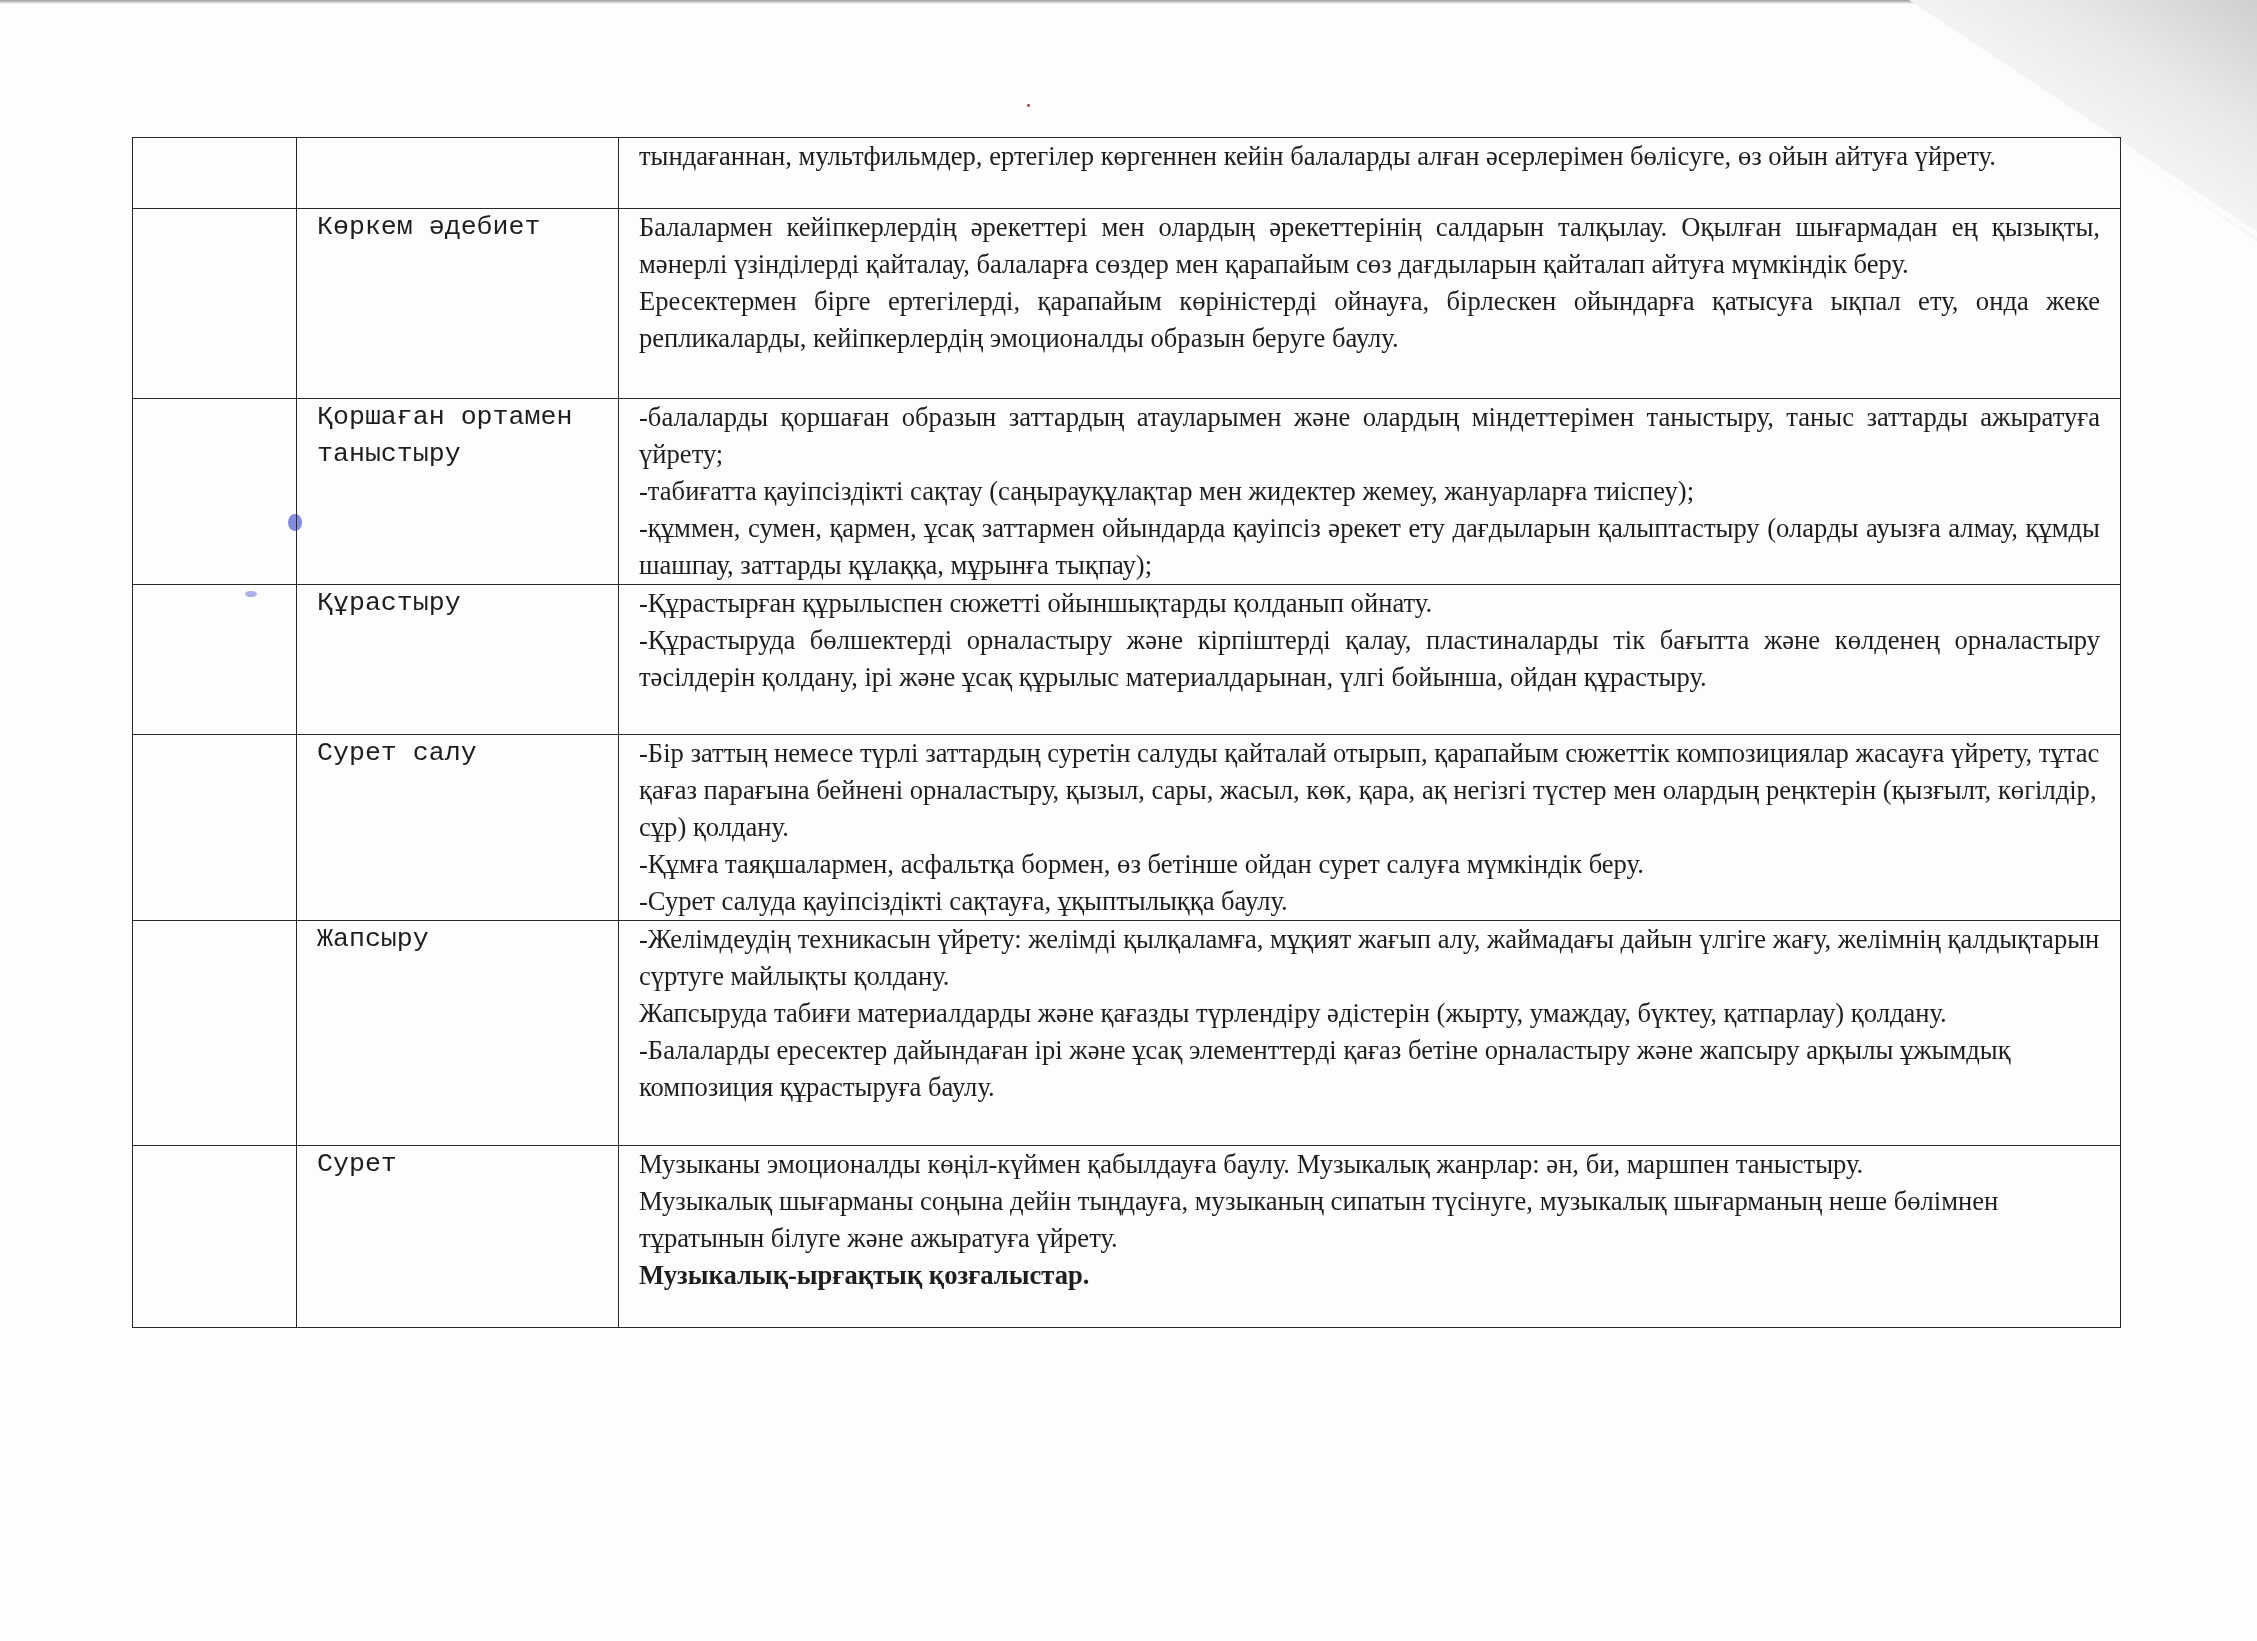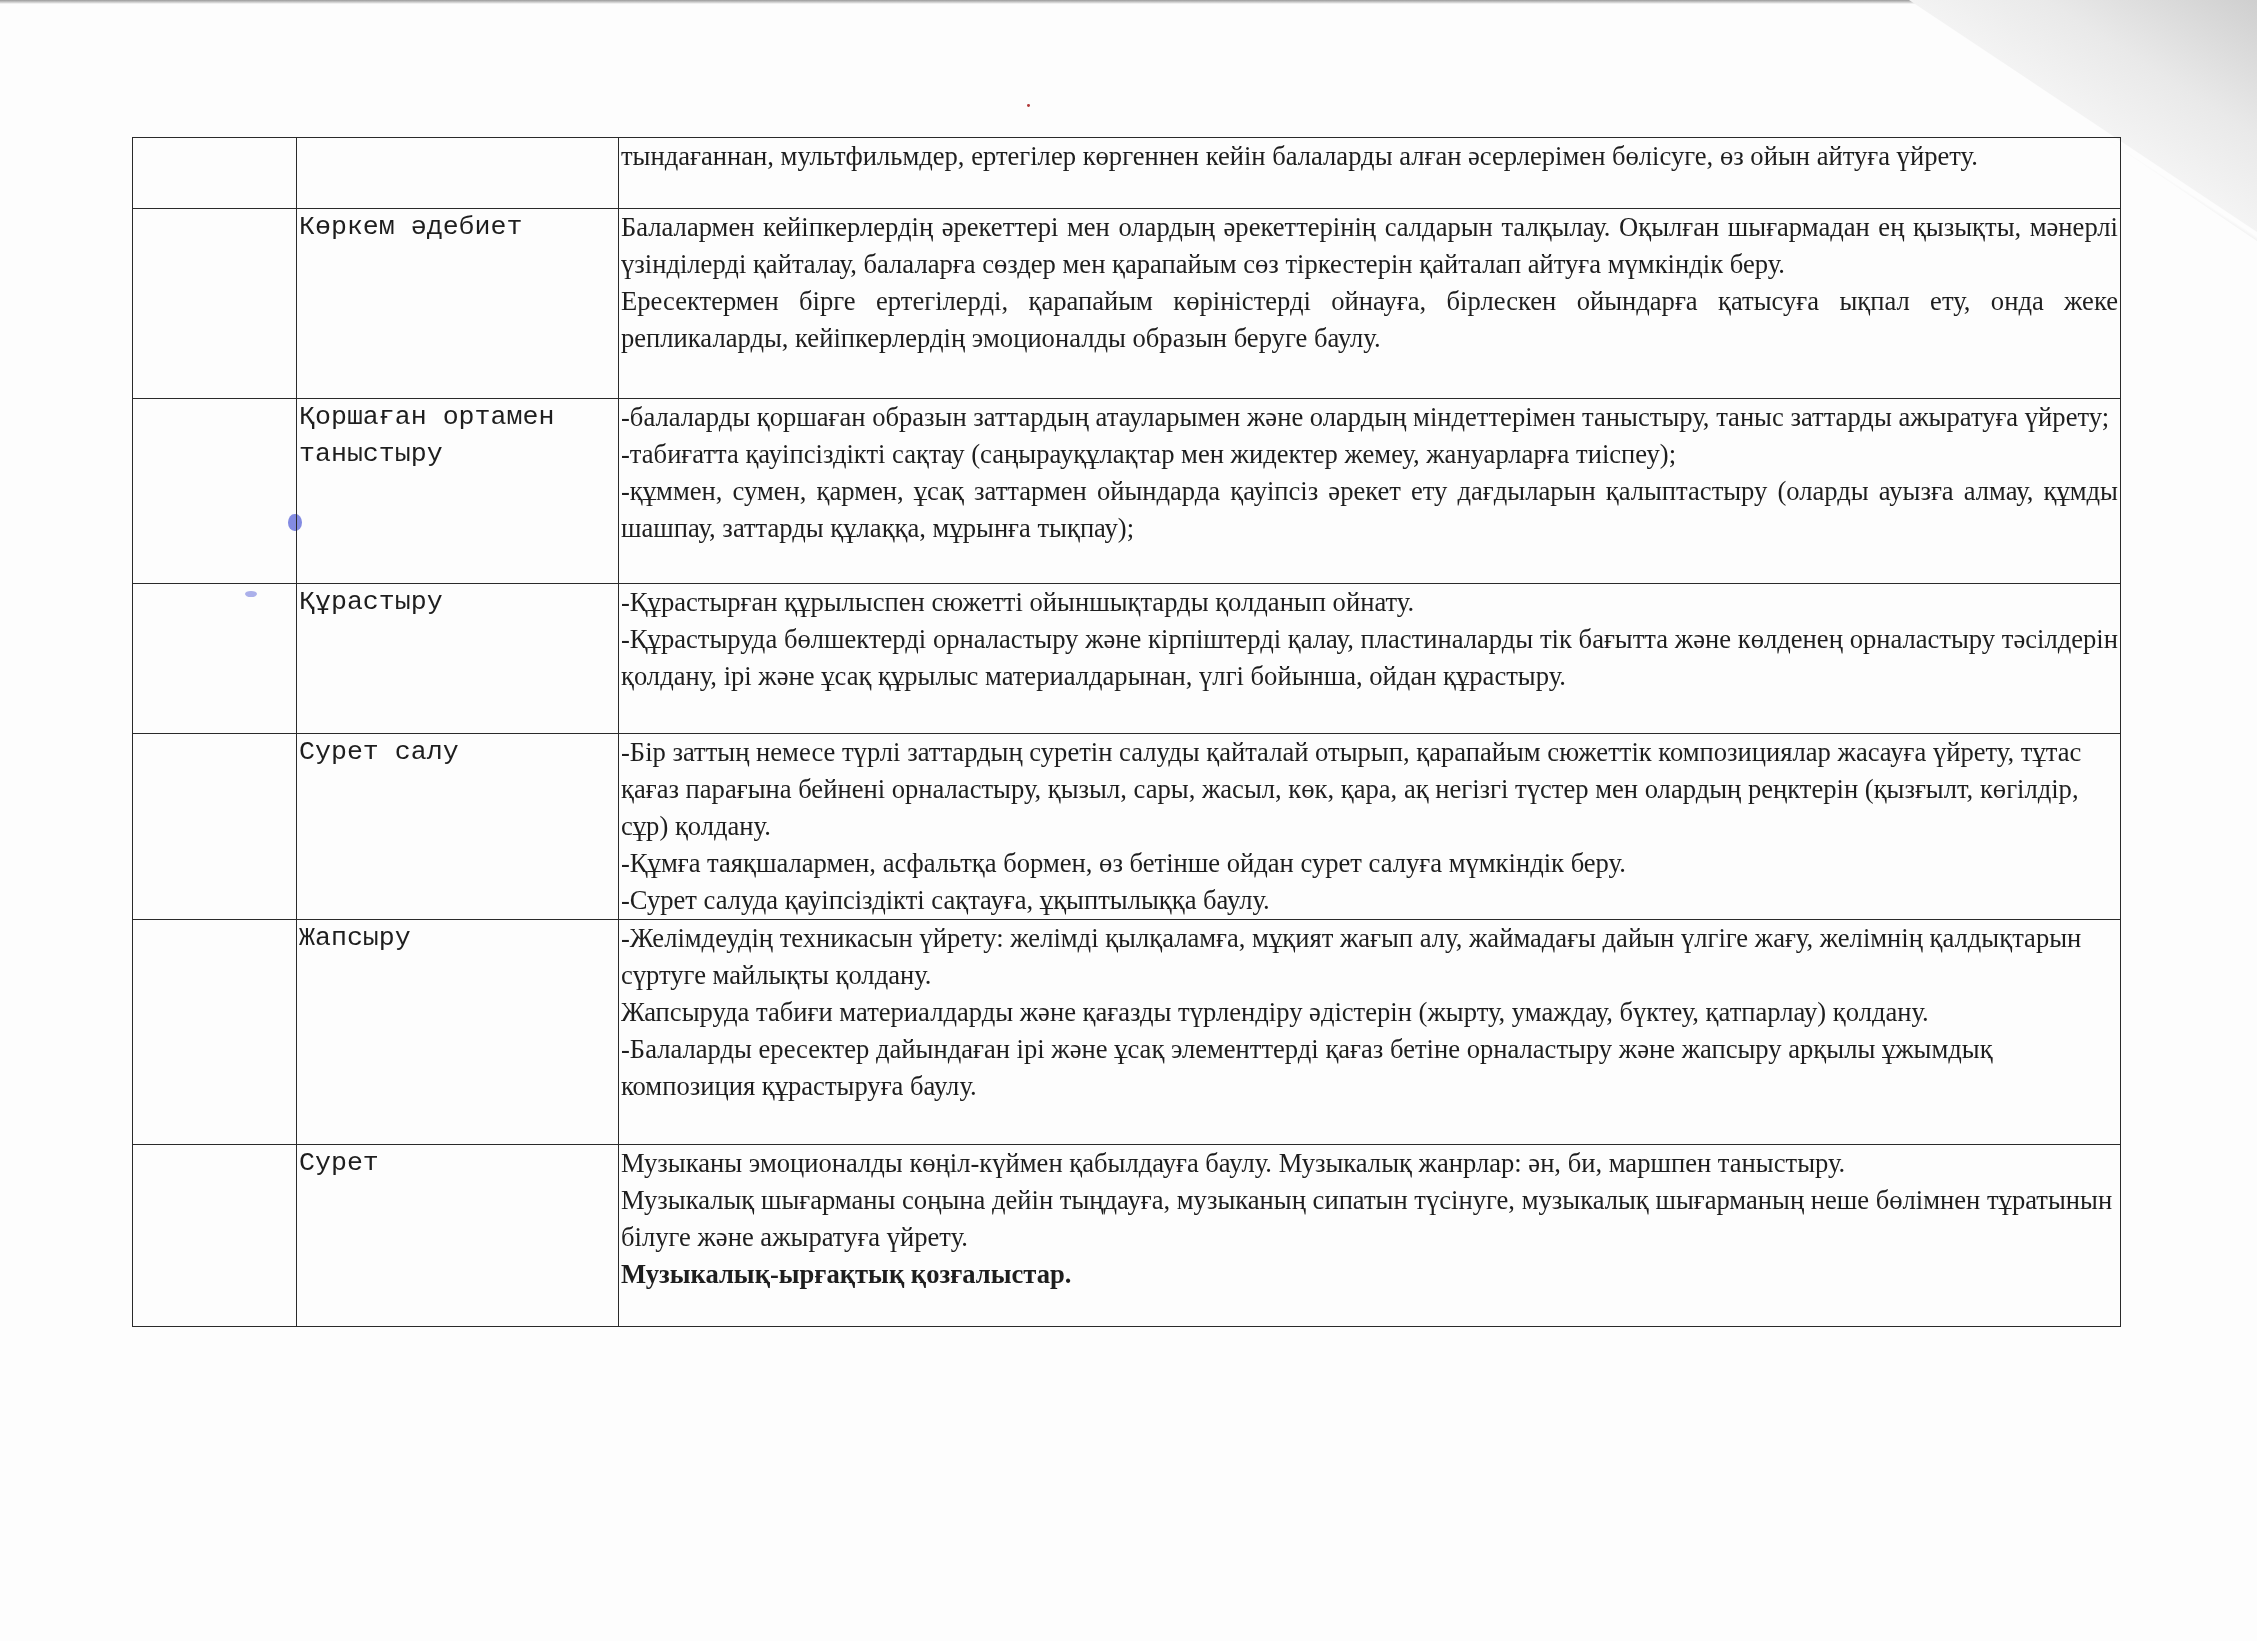--- a/index.html
+++ b/index.html
@@ -26,21 +26,21 @@
   .speck { position: absolute; background: #5a64d8; border-radius: 50%; opacity: 0.75; }
   .dot { position: absolute; background: #b13a3a; width: 2.9px; height: 2.9px; border-radius: 50%; }
 
   table.plan {
     position: absolute; left: 132px; top: 137px;
     width: 1989px; border-collapse: collapse; table-layout: fixed;
   }
   table.plan td {
     border: 1.9px solid #2a2a2a; vertical-align: top;
     font-size: 26.6px; line-height: 37px;
-    padding: 0 2px;
+    padding: 0 20px;
   }
   col.c1 { width: 164px; }
   col.c2 { width: 322px; }
   col.c3 { width: auto; }
   td.area { padding-left: 17.4px; font-family: Liberation Mono, monospace; }
   td.content { text-align: justify; padding-left: 11.6px; padding-right: 9.7px; }
   td.content p { margin: 0; }
   td.content p.left { text-align: left; }
   td.content p.bold { font-weight: bold; }
   tr.r0 td { height: 70px; }
@@ -73,21 +73,21 @@
         <td></td>
         <td class="area"></td>
         <td class="content">
           <p class="left">тындағаннан, мультфильмдер, ертегілер көргеннен кейін балаларды алған әсерлерімен бөлісуге, өз ойын айтуға үйрету.</p>
         </td>
       </tr>
       <tr class="r1">
         <td></td>
         <td class="area">Көркем әдебиет</td>
         <td class="content">
-          <p>Балалармен кейіпкерлердің әрекеттері мен олардың әрекеттерінің салдарын талқылау.  Оқылған шығармадан ең қызықты, мәнерлі үзінділерді қайталау, балаларға сөздер мен қарапайым сөз тіркестерін қайталап айтуға мүмкіндік беру.</p>
+          <p>Балалармен кейіпкерлердің әрекеттері мен олардың әрекеттерінің салдарын талқылау.  Оқылған шығармадан ең қызықты, мәнерлі үзінділерді қайталау, балаларға сөздер мен қарапайым сөз дағдыларын қайталап айтуға мүмкіндік беру.</p>
           <p>Ересектермен бірге ертегілерді, қарапайым көріністерді ойнауға, бірлескен ойындарға қатысуға ықпал ету, онда жеке репликаларды, кейіпкерлердің эмоционалды образын беруге баулу.</p>
         </td>
       </tr>
       <tr class="r2">
         <td></td>
         <td class="area">Қоршаған ортамен таныстыру</td>
         <td class="content">
           <p>-балаларды қоршаған образын заттардың атауларымен және олардың міндеттерімен таныстыру, таныс заттарды ажыратуға үйрету;</p>
           <p class="left">-табиғатта қауіпсіздікті сақтау (саңырауқұлақтар мен жидектер жемеу, жануарларға тиіспеу);</p>
           <p>-құммен, сумен, қармен, ұсақ заттармен ойындарда қауіпсіз әрекет ету дағдыларын қалыптастыру (оларды ауызға алмау, құмды шашпау, заттарды құлаққа, мұрынға тықпау);</p>

